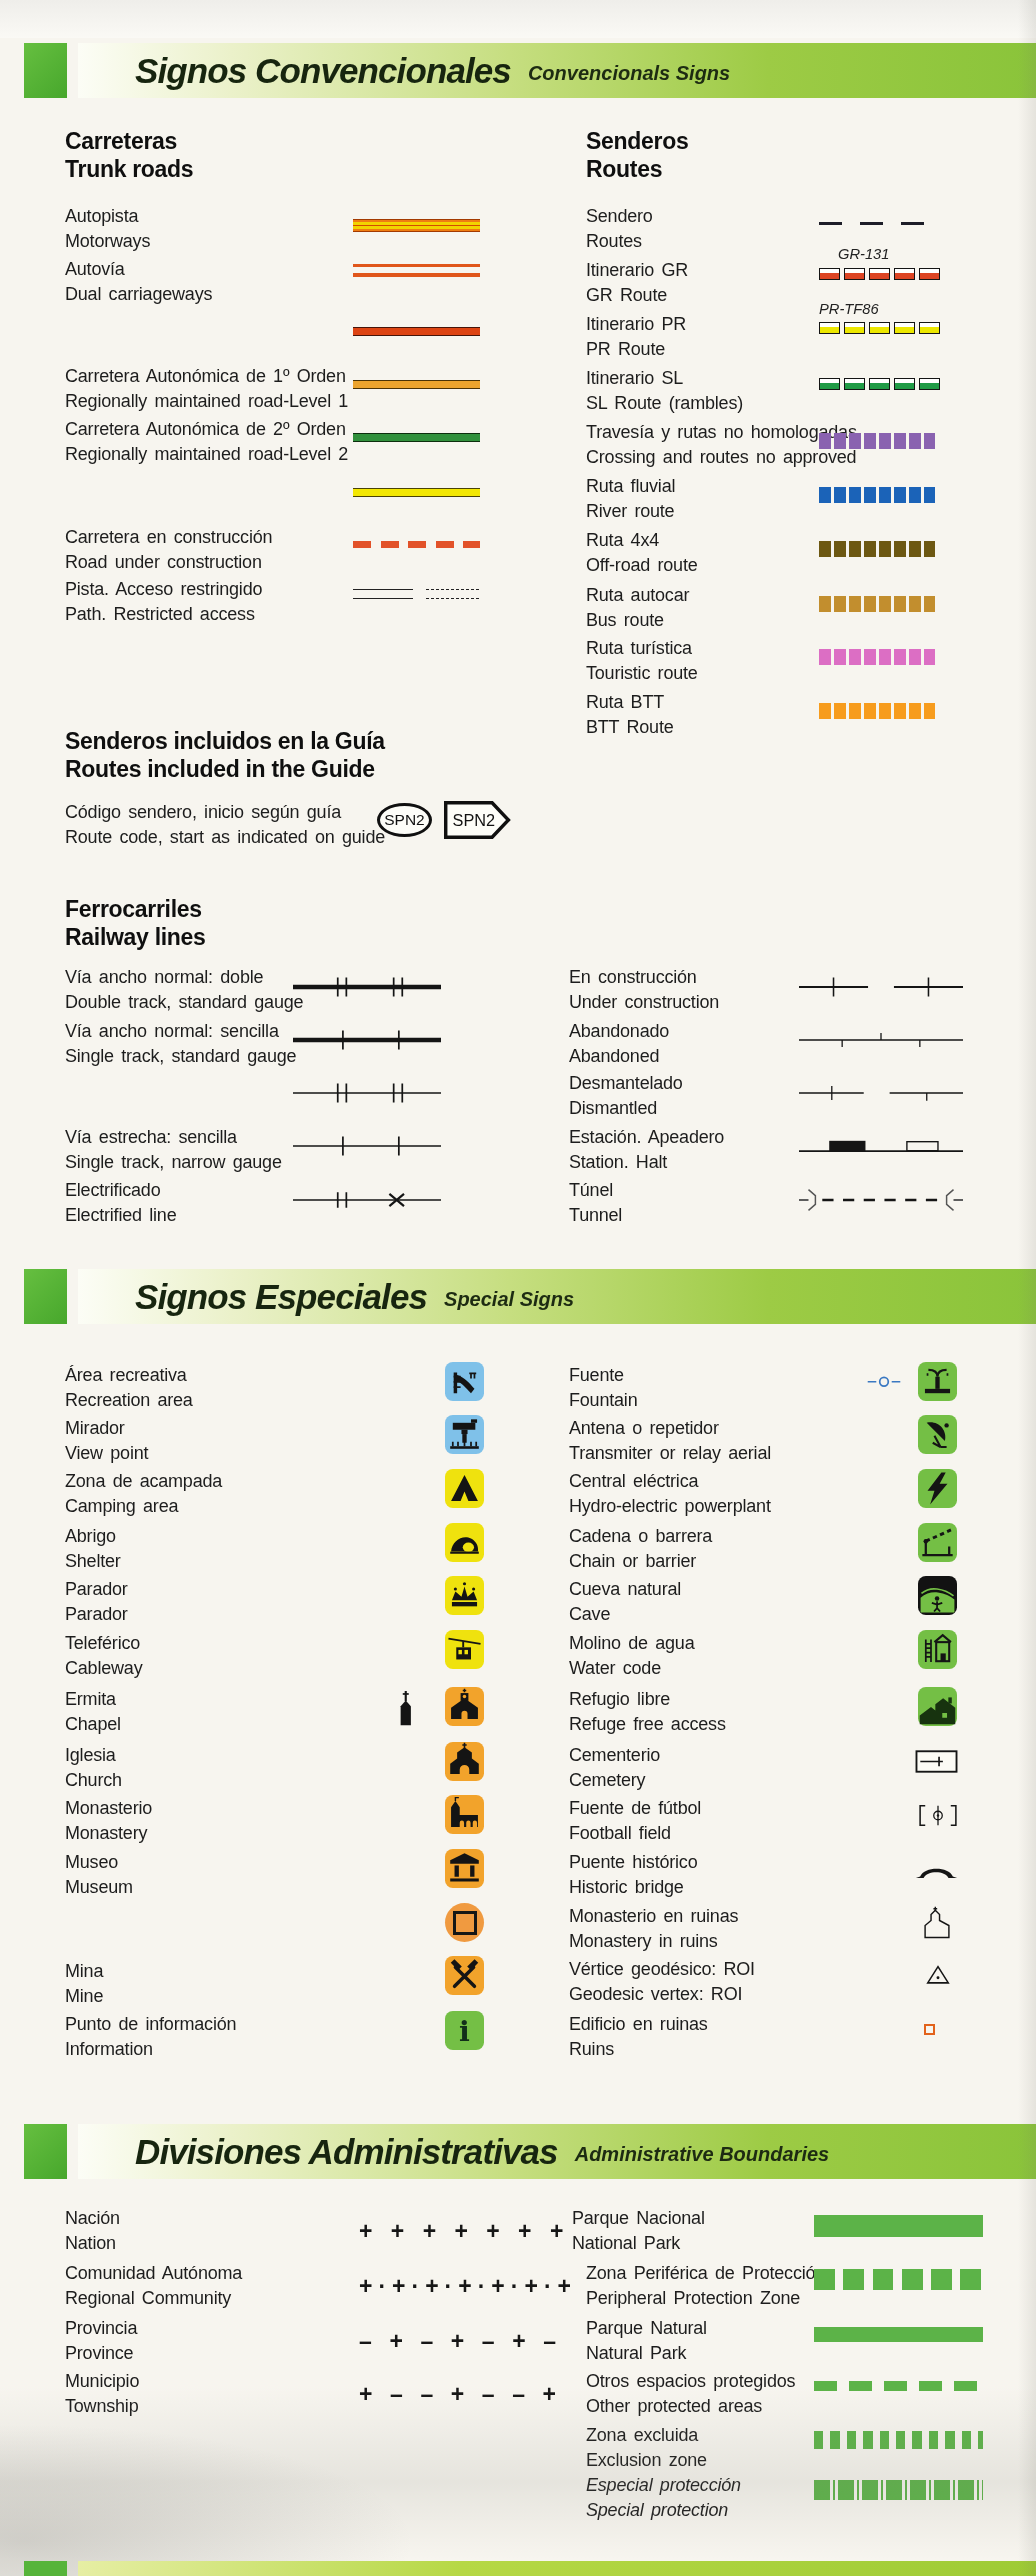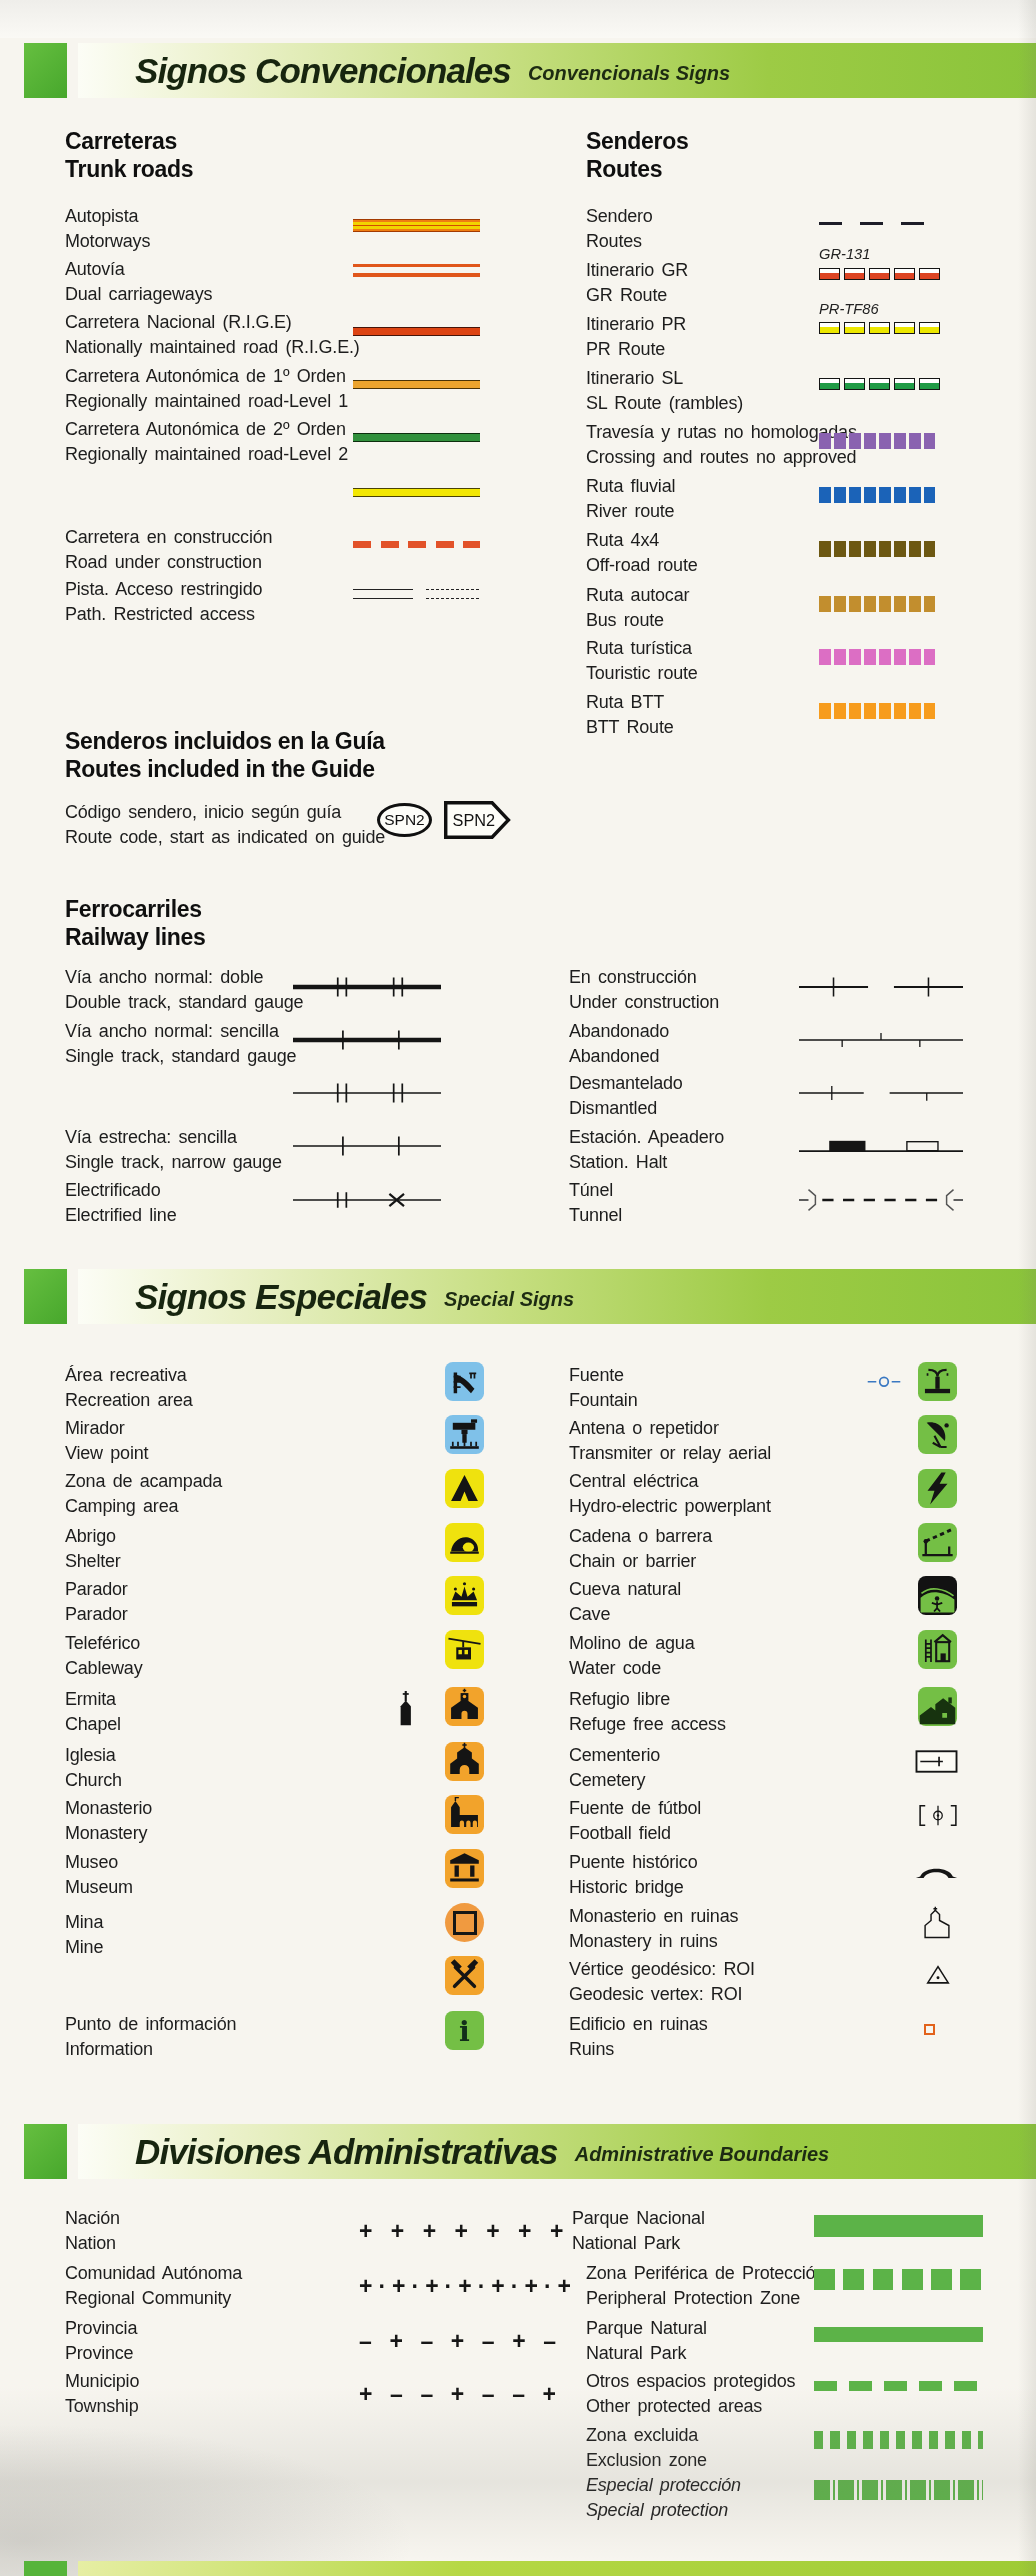--- a/index.html
+++ b/index.html
@@ -99,24 +99,20 @@
       <div>Motorways</div>
   </div>
   <div class="band sym-autopista" style="top:219px"></div>
 
   <div class="item" style="left:65px;top:257px">
     <div>Autovía</div>
       <div>Dual carriageways</div>
   </div>
   <div class="band sym-autovia" style="top:264px"></div>
 
-  <div class="item" style="left:65px;top:310px">
-    <div>Carretera Nacional (R.I.G.E)</div>
-      <div>Nationally maintained road (R.I.G.E.)</div>
-  </div>
   <div class="band sym-nacional" style="top:327px"></div>
 
   <div class="item" style="left:65px;top:364px">
     <div>Carretera Autonómica de 1º Orden</div>
       <div>Regionally maintained road-Level 1</div>
   </div>
   <div class="band sym-l1" style="top:380px"></div>
 
   <div class="item" style="left:65px;top:417px">
     <div>Carretera Autonómica de 2º Orden</div>
@@ -149,21 +145,21 @@
   <div class="item" style="left:586px;top:204px">
     <div>Sendero</div>
       <div>Routes</div>
   </div>
   <div class="rsym sym-sendero" style="top:222px"></div>
 
   <div class="item" style="left:586px;top:258px">
     <div>Itinerario GR</div>
       <div>GR Route</div>
   </div>
-  <div class="code" style="left:819px;top:246px">GR-131</div>
+  <div class="code" style="left:838px;top:246px">GR-131</div>
   <div class="rsym boxrow" style="top:268px">
     <span class="box box-gr"></span>
       <span class="box box-gr"></span>
       <span class="box box-gr"></span>
       <span class="box box-gr"></span>
       <span class="box box-gr"></span>
   </div>
 
   <div class="item" style="left:586px;top:312px">
     <div>Itinerario PR</div>
@@ -528,21 +524,21 @@
       <rect x="11" y="19" width="5" height="13" fill="#141414"></rect>
         <rect x="29" y="19" width="5" height="13" fill="#141414"></rect>
       <rect x="6" y="34" width="33" height="3.5" fill="#141414"></rect>
       </svg>
   </div>
 
   <div class="icon-circle" style="left:445px;top:1903px">
     <div class="insq"></div>
   </div>
 
-  <div class="item" style="left:65px;top:1910px">
+  <div class="item" style="left:65px;top:1959px">
     <div>Mina</div>
       <div>Mine</div>
     </div>
   <div class="icon bg-orange" style="left:445px;top:1956px">
     <svg width="39" height="39" viewBox="0 0 45 45">
         <path class="st" d="M12 13 34 35M33 13 11 35" stroke-width="4" stroke-linecap="round"></path>
       <rect x="7" y="7" width="12" height="6" transform="rotate(45 13 10)" fill="#141414"></rect>
       <rect x="26" y="7" width="12" height="6" transform="rotate(-45 32 10)" fill="#141414"></rect>
       </svg>
   </div>

